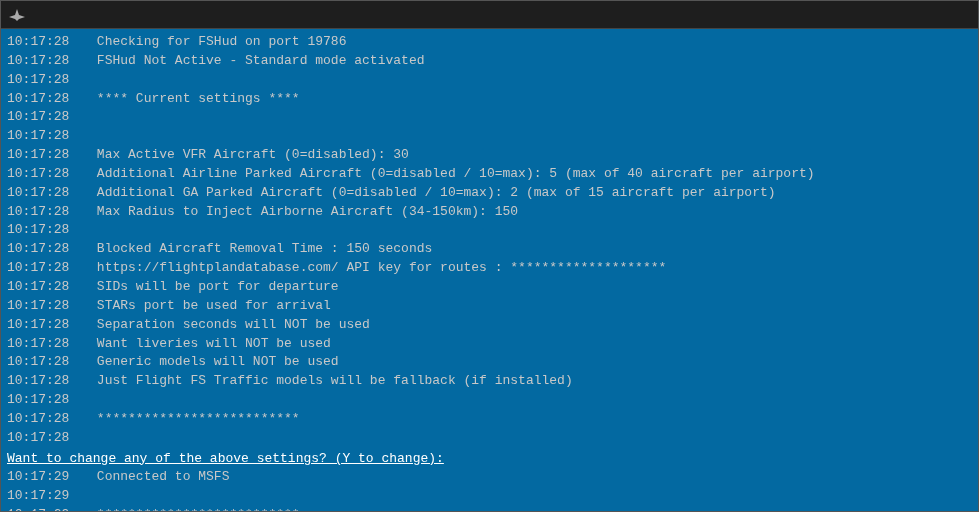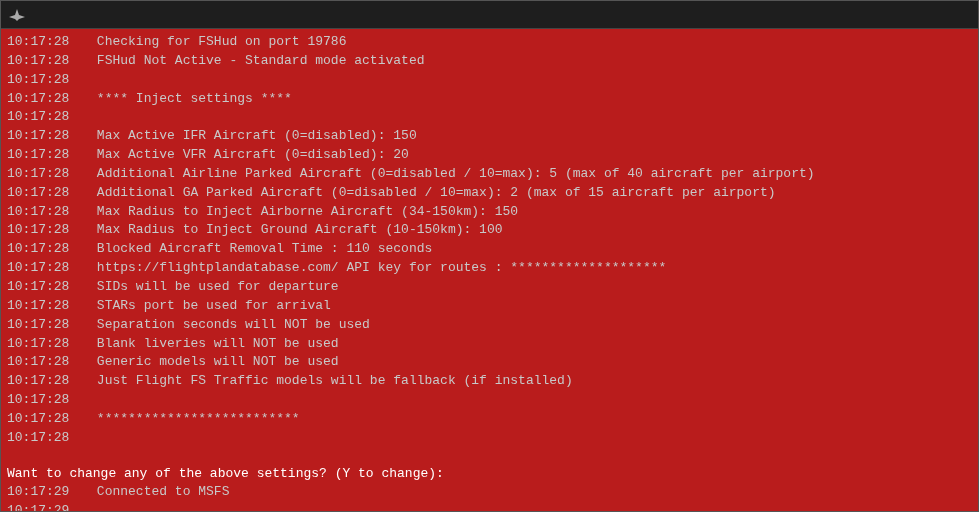--- a/index.html
+++ b/index.html
@@ -62,21 +62,21 @@
       color: #cccccc;
       font-size: 12px;
       cursor: pointer;
       display: flex;
       align-items: center;
       justify-content: center;
       font-family: 'Segoe UI', Arial, sans-serif;
     }
 
     .console {
-      background: #b91c1c;
+      background: #0369a1;
       color: #c8c8c8;
       flex: 1;
       padding: 4px 6px;
       overflow: hidden;
       line-height: 1.45;
     }
 
     .console-line {
       display: flex;
       white-space: pre;
@@ -88,21 +88,22 @@
       flex-shrink: 0;
     }
 
     .msg {
       color: #c8c8c8;
     }
 
     .prompt-line {
       color: #ffffff;
       white-space: pre;
-      margin-top: 17px;
+      margin-top: 2px;
+      text-decoration: underline;
     }
   </style>
 </head>
 <body>
 
 <div class="window">
   <div class="title-bar">
 
     <svg class="title-bar-icon" viewBox="0 0 16 16" fill="#aaa">
       <path d="M8 2 L10 8 L16 10 L10 12 L8 14 L6 12 L0 10 L6 8 Z"></path>
@@ -112,34 +113,34 @@
       <button class="title-btn"></button>
       <button class="title-btn"></button>
       <button class="title-btn close"></button>
     </div>
   </div>
 
   <div class="console" id="console-container">
   <div class="console-line"><span class="timestamp">10:17:28</span><span class="msg">   Checking for FSHud on port 19786</span></div>
       <div class="console-line"><span class="timestamp">10:17:28</span><span class="msg">   FSHud Not Active - Standard mode activated</span></div>
       <div class="console-line"><span class="timestamp">10:17:28</span></div>
-      <div class="console-line"><span class="timestamp">10:17:28</span><span class="msg">   **** Inject settings ****</span></div>
+      <div class="console-line"><span class="timestamp">10:17:28</span><span class="msg">   **** Current settings ****</span></div>
       <div class="console-line"><span class="timestamp">10:17:28</span></div>
-      <div class="console-line"><span class="timestamp">10:17:28</span><span class="msg">   Max Active IFR Aircraft (0=disabled): 150</span></div>
-      <div class="console-line"><span class="timestamp">10:17:28</span><span class="msg">   Max Active VFR Aircraft (0=disabled): 20</span></div>
+      <div class="console-line"><span class="timestamp">10:17:28</span></div>
+      <div class="console-line"><span class="timestamp">10:17:28</span><span class="msg">   Max Active VFR Aircraft (0=disabled): 30</span></div>
       <div class="console-line"><span class="timestamp">10:17:28</span><span class="msg">   Additional Airline Parked Aircraft (0=disabled / 10=max): 5 (max of 40 aircraft per airport)</span></div>
       <div class="console-line"><span class="timestamp">10:17:28</span><span class="msg">   Additional GA Parked Aircraft (0=disabled / 10=max): 2 (max of 15 aircraft per airport)</span></div>
       <div class="console-line"><span class="timestamp">10:17:28</span><span class="msg">   Max Radius to Inject Airborne Aircraft (34-150km): 150</span></div>
-      <div class="console-line"><span class="timestamp">10:17:28</span><span class="msg">   Max Radius to Inject Ground Aircraft (10-150km): 100</span></div>
-      <div class="console-line"><span class="timestamp">10:17:28</span><span class="msg">   Blocked Aircraft Removal Time : 110 seconds</span></div>
+      <div class="console-line"><span class="timestamp">10:17:28</span></div>
+      <div class="console-line"><span class="timestamp">10:17:28</span><span class="msg">   Blocked Aircraft Removal Time : 150 seconds</span></div>
       <div class="console-line"><span class="timestamp">10:17:28</span><span class="msg">   https://flightplandatabase.com/ API key for routes : ********************</span></div>
-      <div class="console-line"><span class="timestamp">10:17:28</span><span class="msg">   SIDs will be used for departure</span></div>
+      <div class="console-line"><span class="timestamp">10:17:28</span><span class="msg">   SIDs will be port for departure</span></div>
       <div class="console-line"><span class="timestamp">10:17:28</span><span class="msg">   STARs port be used for arrival</span></div>
       <div class="console-line"><span class="timestamp">10:17:28</span><span class="msg">   Separation seconds will NOT be used</span></div>
-      <div class="console-line"><span class="timestamp">10:17:28</span><span class="msg">   Blank liveries will NOT be used</span></div>
+      <div class="console-line"><span class="timestamp">10:17:28</span><span class="msg">   Want liveries will NOT be used</span></div>
       <div class="console-line"><span class="timestamp">10:17:28</span><span class="msg">   Generic models will NOT be used</span></div>
       <div class="console-line"><span class="timestamp">10:17:28</span><span class="msg">   Just Flight FS Traffic models will be fallback (if installed)</span></div>
       <div class="console-line"><span class="timestamp">10:17:28</span></div>
       <div class="console-line"><span class="timestamp">10:17:28</span><span class="msg">   **************************</span></div>
       <div class="console-line"><span class="timestamp">10:17:28</span></div>
       <div class="prompt-line">Want to change any of the above settings? (Y to change):</div>
       <div class="console-line"><span class="timestamp">10:17:29</span><span class="msg">   Connected to MSFS</span></div>
       <div class="console-line"><span class="timestamp">10:17:29</span></div>
       <div class="console-line"><span class="timestamp">10:17:29</span><span class="msg">   **************************</span></div>
     </div>

